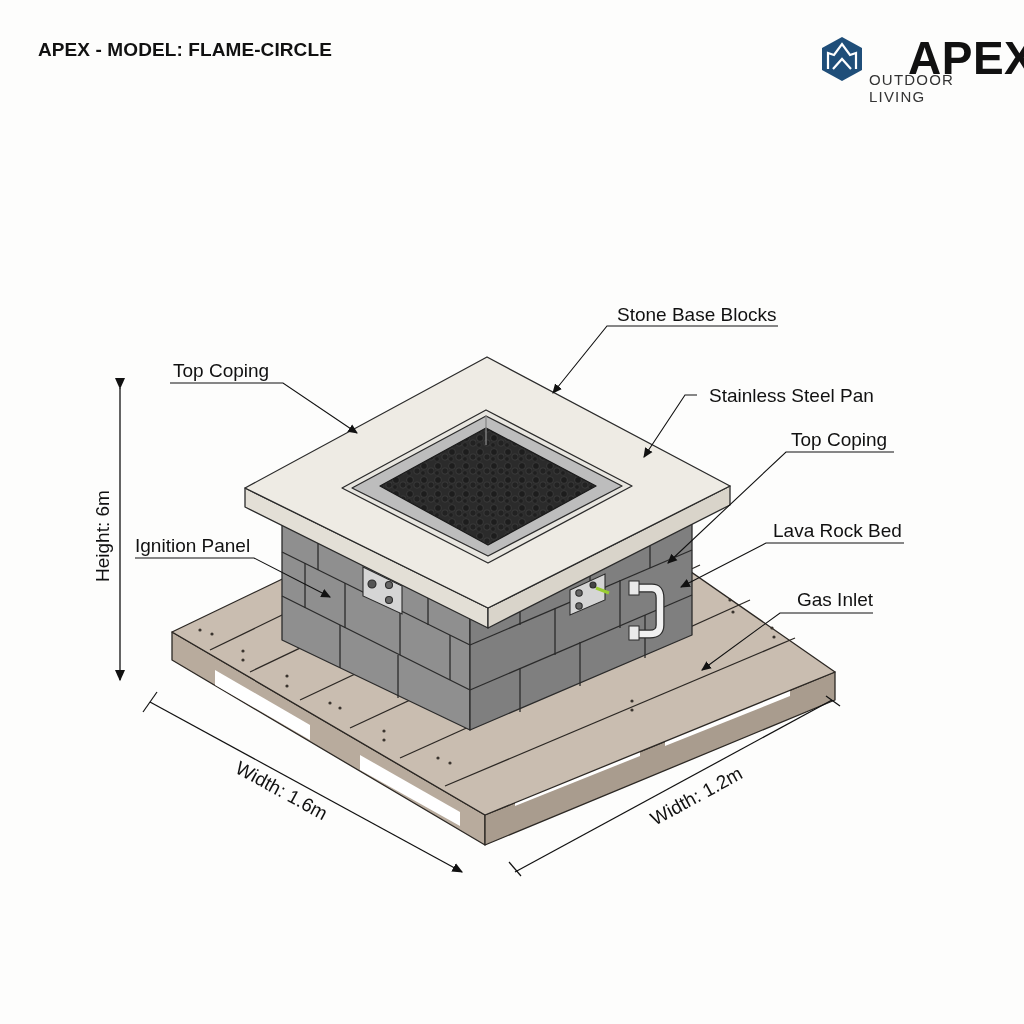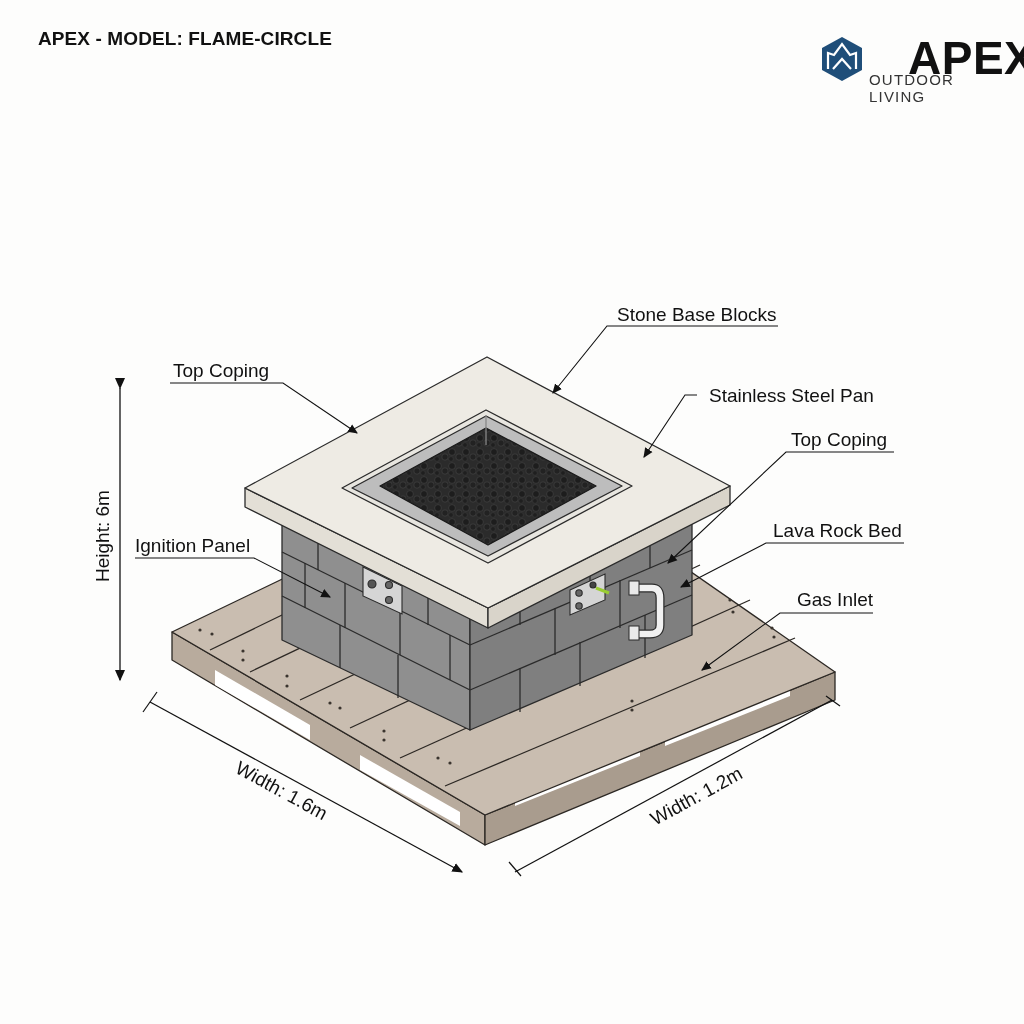--- a/index.html
+++ b/index.html
@@ -1,18 +1,18 @@
 <!DOCTYPE html>
 <html><head>
 <meta charset="utf-8">
 <style>
   html, body { margin:0; padding:0; background:#fdfdfc; }
   body { width:1024px; height:1024px; position:relative; overflow:hidden;
          font-family:"Liberation Sans", "DejaVu Sans", sans-serif; color:#111; }
-  .title { position:absolute; left:38px; top:28px; font-size:19px; font-weight:700; letter-spacing:0.1px; }
+  .title { position:absolute; left:38px; top:39px; font-size:19px; font-weight:700; letter-spacing:0.1px; }
   .logo { position:absolute; left:820px; top:35px; width:180px; height:50px; }
   .logo-word { position:absolute; left:48px; top:-4px; font-size:46px; font-weight:700; letter-spacing:0.5px; color:#111;margin-left:40px; }
   .logo-sub { position:absolute; left:49px; top:36px; font-size:15px; letter-spacing:1.2px; color:#333; }
   svg.diagram { position:absolute; left:0; top:0; }
   .lbl { font-family:"Liberation Sans", "DejaVu Sans", sans-serif; font-size:19px; fill:#111; }
 </style>
 </head>
 <body>
 
 <div class="title">APEX - MODEL: FLAME-CIRCLE</div>

